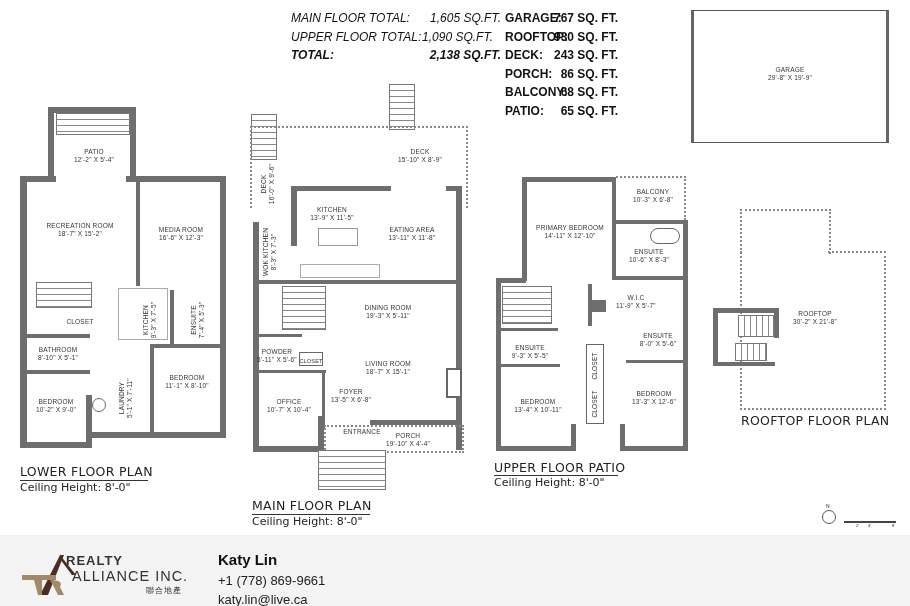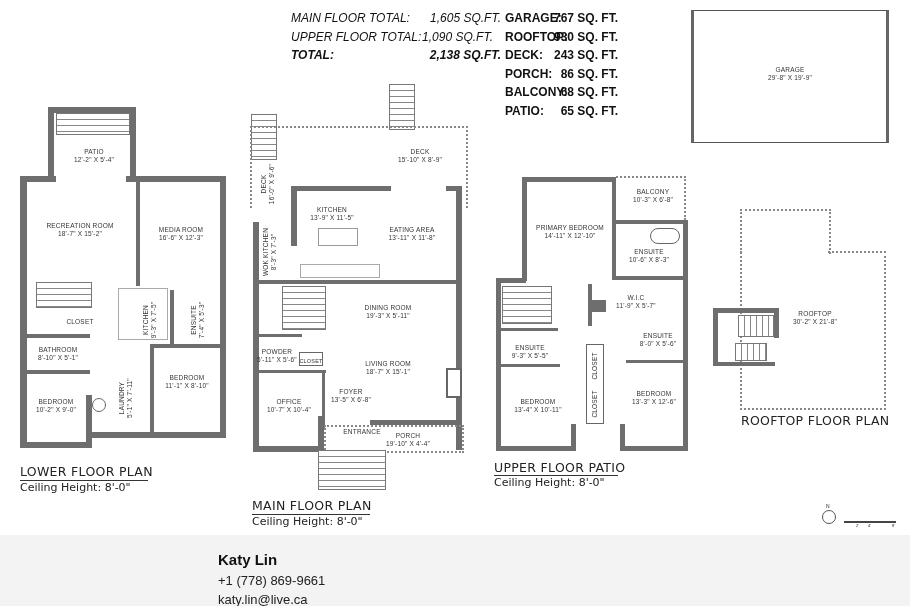--- a/index.html
+++ b/index.html
@@ -284,16 +284,28 @@
 <div class="abs" style="left:822px;top:510px;width:12px;height:12px;border:1px solid #555;border-radius:50%;">
   <span style="position:absolute;top:-8px;left:3px;font-size:5px;">N</span>
 </div>
 <div class="abs" style="left:844px;top:521px;width:52px;height:1.5px;background:#444;">
   <span style="position:absolute;left:12px;top:2px;font-size:4px;">2'</span>
   <span style="position:absolute;left:24px;top:2px;font-size:4px;">4'</span>
   <span style="position:absolute;left:48px;top:2px;font-size:4px;">8'</span>
 </div>
 
 <div class="footer">
+  <div class="fx" style="left:20px;top:12px;width:180px;height:50px;">
+    <svg width="60" height="50" viewBox="0 0 60 50" style="position:absolute;left:0;top:0;">
+      <polygon points="20,48 40,8 44,8 28,48" fill="#4a2e24"></polygon>
+      <polygon points="40,8 56,28 52,28 40,12" fill="#4a2e24"></polygon>
+      <polygon points="2,28 36,28 36,33 2,33" fill="#a08a6a"></polygon>
+      <path d="M14,33 L22,33 L22,48 L18,48 Z" fill="#a08a6a"></path>
+      <path d="M30,33 Q44,33 40,40 L44,48 L38,48 L34,40" fill="#a08a6a"></path>
+    </svg>
+    <div style="position:absolute;left:46px;top:6px;font-size:13px;font-weight:bold;letter-spacing:1px;color:#333;">REALTY</div>
+    <div style="position:absolute;left:52px;top:21px;font-size:14.5px;letter-spacing:1px;color:#333;">ALLIANCE INC.</div>
+    <div style="position:absolute;left:126px;top:38px;font-family:'DejaVu Sans',sans-serif;font-size:8px;letter-spacing:1px;color:#333;">聯合地產</div>
+  </div>
   <div class="fx" style="left:218px;top:16px;font-size:15px;font-weight:bold;color:#111;">Katy Lin</div>
   <div class="fx" style="left:218px;top:38px;font-size:13px;color:#222;">+1 (778) 869-9661</div>
   <div class="fx" style="left:218px;top:57px;font-size:13px;color:#222;">katy.lin@live.ca</div>
 </div>
 
 </body></html>

